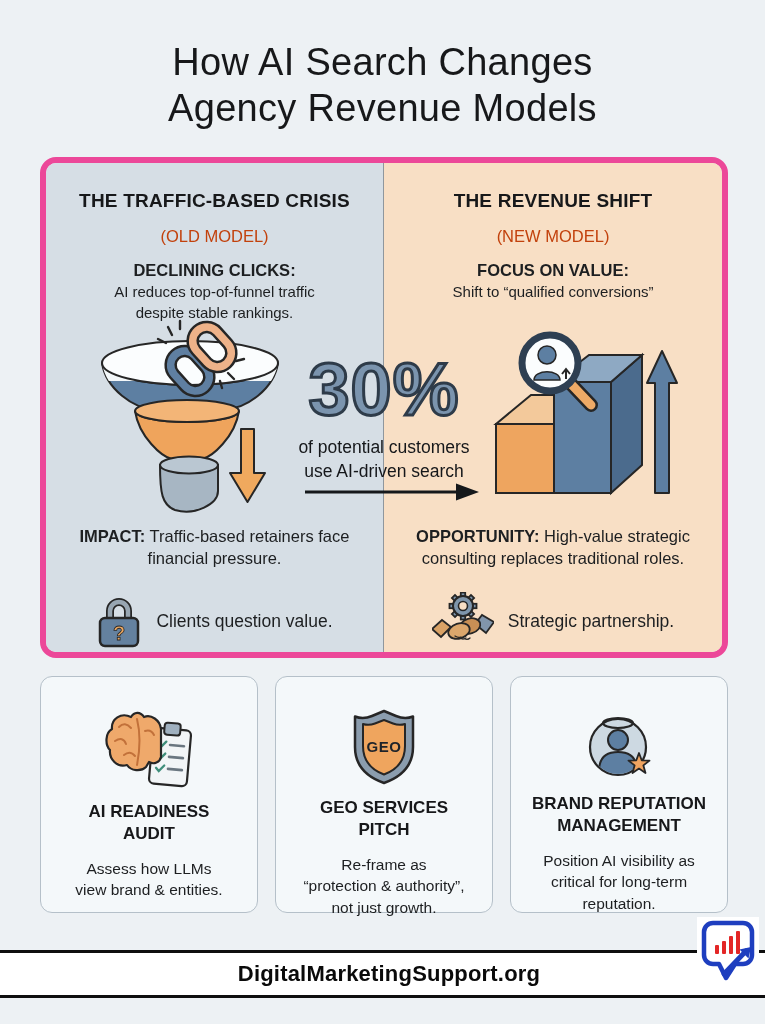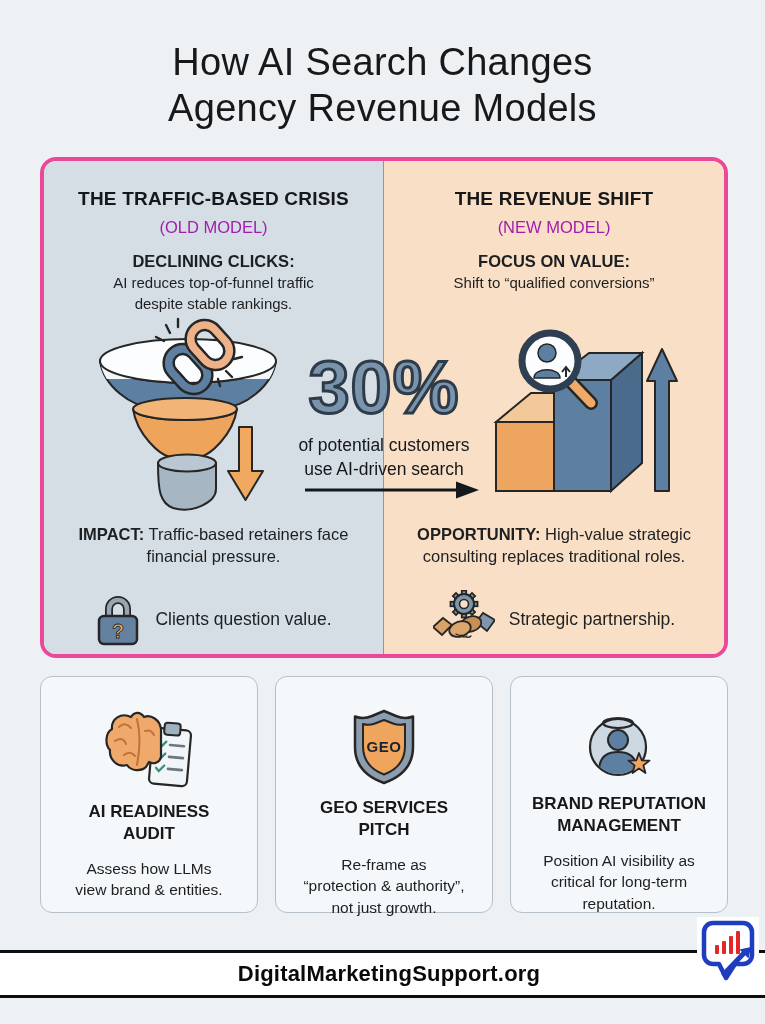--- a/index.html
+++ b/index.html
@@ -17,28 +17,28 @@
   .title{
     position:absolute;top:40px;left:0;right:0;
     text-align:center;font-size:38px;line-height:1.2;
     font-weight:500;color:#17181a;letter-spacing:.3px;
   }
   .title span{display:block}
 
   
   .panel{
     position:absolute;left:40px;top:157px;width:688px;height:501px;
-    border:4px solid #ec4899;border-radius:16px;overflow:hidden;
+    border:6px solid #ec4899;border-radius:16px;overflow:hidden;
     display:flex;
   }
   .half{width:50%;height:100%;position:relative;text-align:center}
   .half.left{background:#d6dee5;border-right:1.5px solid #8f979e}
   .half.right{background:#f8dfc5}
   .half h2{margin-top:27px;font-size:19px;font-weight:700;color:#17181a;letter-spacing:.2px}
-  .subheading{font-size:16.5px;margin-top:8px;color:#a21caf}
+  .subheading{font-size:16.5px;margin-top:15px;color:#c2410c}
   .point-label{margin-top:15px;font-size:16.5px;font-weight:700}
   .point-line{display:block;font-size:15px;line-height:1.38;color:#1d1f21}
   .point-lines{margin-top:2px}
 
   .illu{position:absolute}
   .illu-funnel{left:30px;top:152px;width:255px;height:215px}
   .illu-bars{left:95px;top:150px;width:240px;height:215px}
 
   .impact{
     position:absolute;top:362px;left:0;right:0;

